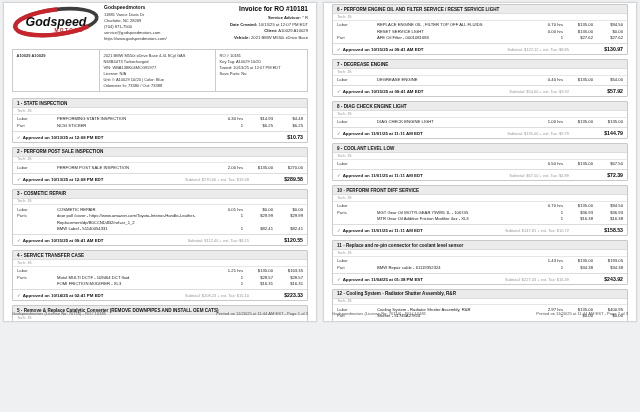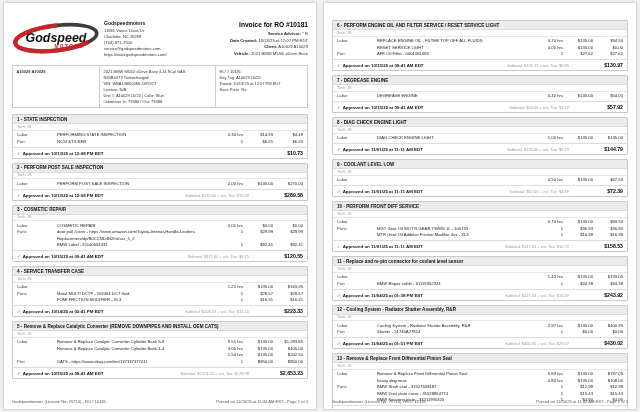--- a/index.html
+++ b/index.html
@@ -7,25 +7,25 @@
   body {
     background:#eff0f2;
     font-family:"Liberation Sans", sans-serif;
     color:#1c1c1c;
     display:flex;
     gap:6px;
     padding:2px 3px;
   }
   .page {
     position:relative;
-    width:314px; height:408px;
+    width:314px; height:320px;
     background:#ffffff;
     border:1px solid #d3d5d8;
     box-shadow:0 0 2px rgba(0,0,0,.08);
-    padding:17px 8px;
+    padding:1px 8px;
     overflow:hidden;
   }
   
   .p1-header { display:flex; align-items:flex-start; margin-bottom:5px; }
   .logo-wrap { width:88px; flex:none; }
   .company { margin-left:4px; font-size:4.1px; line-height:1.5; color:#333; }
   .co-name { font-size:5px; font-weight:bold; color:#111; }
   .inv-meta { margin-left:auto; text-align:right; font-size:4.2px; line-height:1.55; color:#333; }
   .inv-title { font-size:6.6px; font-weight:bold; color:#000; margin-bottom:1px; }
   .b { font-weight:bold; color:#222; }

